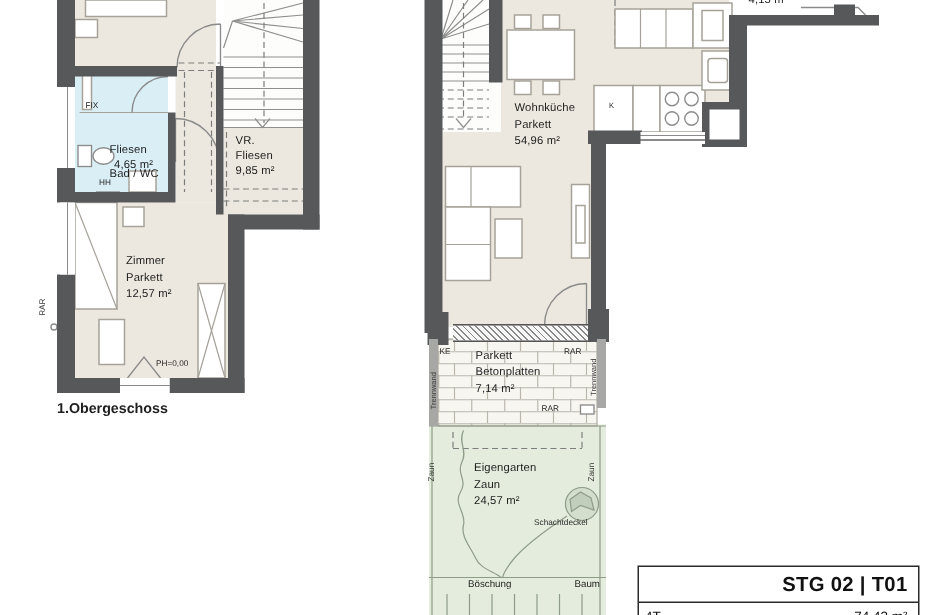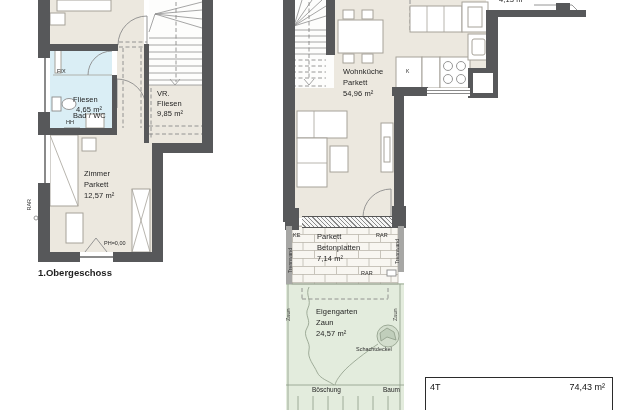--- a/index.html
+++ b/index.html
@@ -209,19 +209,22 @@
   <span class="txt vtext" style="left:277px;top:312px;width:24px;font-size:5.5px;">Zaun</span>
   <span class="txt vtext" style="left:384px;top:312px;width:24px;font-size:5.5px;">Zaun</span>
   <span class="txt room-l" style="left:316px;top:308px;">Eigengarten</span>
   <span class="txt room-l" style="left:316px;top:319px;">Zaun</span>
   <span class="txt room-l" style="left:316px;top:330px;">24,57 m²</span>
   <span class="txt ann" style="left:356px;top:347px;">Schachtdeckel</span>
   <span class="txt" style="left:312px;top:387px;font-size:6.5px;">Böschung</span>
   <span class="txt" style="left:383px;top:387px;font-size:6.5px;">Baum</span>
 
   <div id="titleblock" style="left:425px;top:377px;width:186px;height:40px;">
+    <div id="tb-row1">
+      <span>STG 02 | T01</span>
+    </div>
     <div id="tb-row2">
       <span>4T</span>
       <span>74,43 m²</span>
     </div>
   </div>
 
 </div>
 
 </body></html>

